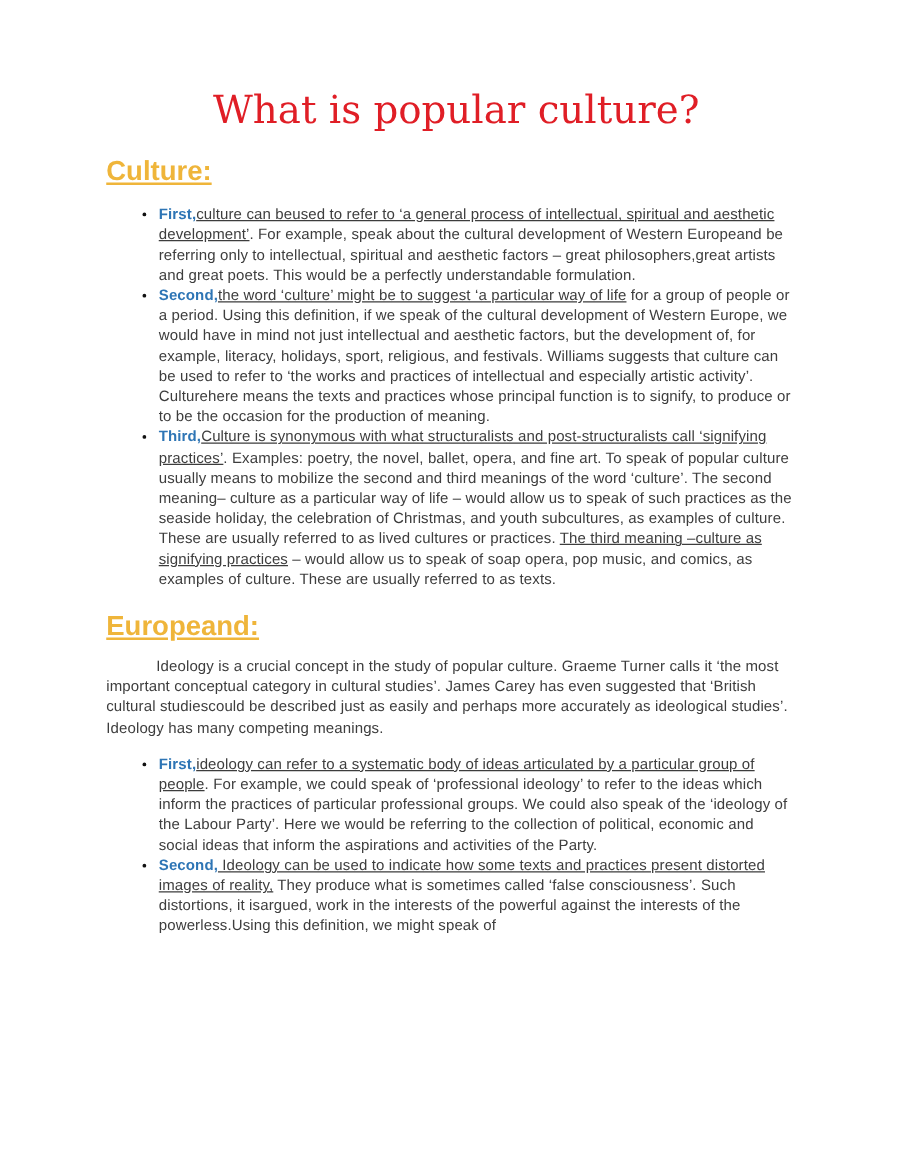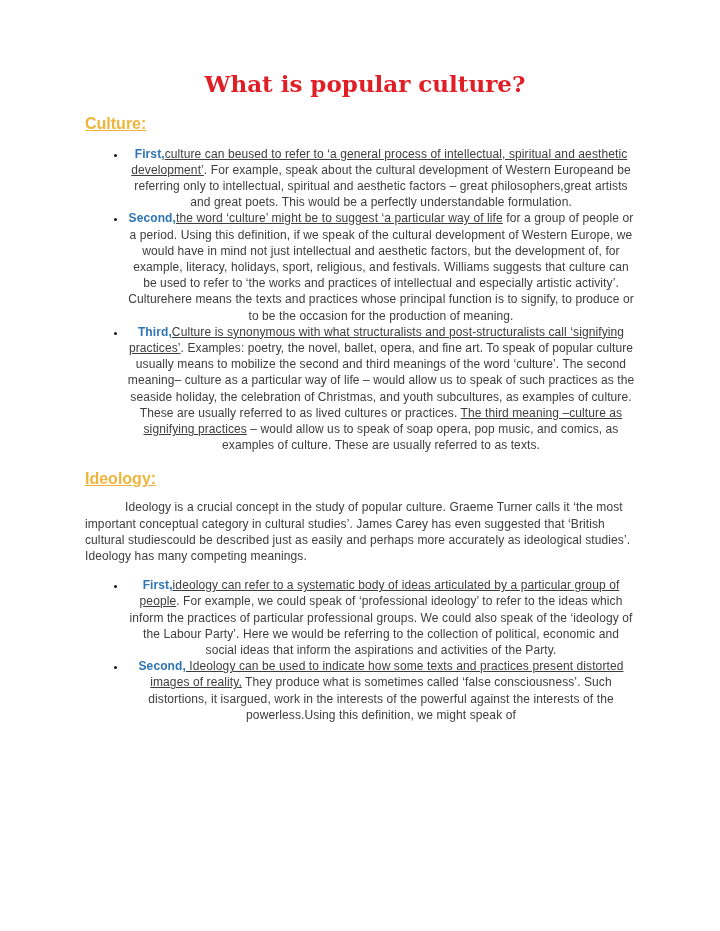--- a/index.html
+++ b/index.html
@@ -13,48 +13,47 @@
     height: 931px;
     margin: 0 auto;
     background: var(--page-bg, #ffffff);
     overflow: hidden;
     box-sizing: border-box;
     padding: 70px 85px 0 85px;
   }
   .title {
     margin: 0 0 0 10px;
     font-family: "DejaVu Serif", "Liberation Serif", serif;
-    font-weight: bold;
-    font-size: 23px;
+    font-weight: normal;
+    font-size: 31px;
     line-height: 1.2;
     text-align: center;
     color: var(--title, #e01e26);
   }
   h2.heading {
     margin: 17px 0 11px 0;
-    font-size: 16px;
+    font-size: 22px;
     font-weight: bold;
     color: var(--heading, #efb53a);
     text-decoration: underline;
   }
   .bodytext, li {
     font-size: 12px;
     line-height: 16.2px;
     color: var(--body, #3d3d3d);
     letter-spacing: 0.1px;
   }
   p.intro {
     margin: 0;
     text-indent: 40px;
   }
   ul.bullets {
     margin: 13px 0 0 0;
     padding: 0 0 0 42px;
     list-style: disc outside;
-    text-align: center;
   }
   ul.bullets li::marker { color: #111; font-size: 11px; }
   .kw {
     color: var(--keyword, #2e75b5);
     font-weight: bold;
   }
   .u { text-decoration: underline; }
   .hl {
     background: var(--highlight, #40dedd);
     color: #16163a;
@@ -72,21 +71,21 @@
   <section>
     <h2 class="heading">Culture:</h2>
     <ul class="bullets">
       <li><span class="kw">First,</span><span class="u">culture can beused to refer to ‘a general process of intellectual, spiritual and aesthetic development’</span><span>. For example, speak about the cultural development of Western Europeand be referring only to intellectual, spiritual and aesthetic factors – great philosophers,great artists and great poets. This would be a perfectly understandable formulation.</span></li>
       <li><span class="kw">Second,</span><span class="u">the word ‘culture’ might be to suggest ‘a particular way of life</span><span> for a group of people or a period. Using this definition, if we speak of the cultural development of Western Europe, we would have in mind not just intellectual and aesthetic factors, but the development of, for example, literacy, holidays, sport, religious, and festivals. Williams suggests that culture can be used to refer to ‘the works and practices of intellectual and especially artistic activity’. Culturehere means the texts and practices whose principal function is to signify, to produce or to be the occasion for the production of meaning.</span></li>
       <li><span class="kw">Third,</span><span class="u">Culture is synonymous with what structuralists and post-structuralists call ‘signifying practices’</span><span>. Examples: poetry, the novel, ballet, opera, and fine art. To speak of popular culture usually means to mobilize the second and third meanings of the word ‘culture’. The second meaning– culture as a particular way of life – would allow us to speak of such practices as the seaside holiday, the celebration of Christmas, and youth subcultures, as examples of culture. These are usually referred to as lived cultures or practices. </span><span class="u">The third meaning –culture as signifying practices</span><span> – would allow us to speak of soap opera, pop music, and comics, as examples of culture. These are usually referred to as texts.</span></li>
     </ul>
   </section>
 
   <section>
-    <h2 class="heading">Ideology:</h2>
+    <h2 class="heading">Europeand:</h2>
     <p class="intro bodytext"><span>Ideology is a crucial concept in the study of popular culture. Graeme Turner calls it ‘the most important conceptual category in cultural studies’. James Carey has even suggested that ‘British cultural studiescould be described just as easily and perhaps more accurately as ideological studies’. Ideology has many competing meanings.</span></p>
     <ul class="bullets">
       <li><span class="kw">First,</span><span class="u">ideology can refer to a systematic body of ideas articulated by a particular group of people</span><span>. For example, we could speak of ‘professional ideology’ to refer to the ideas which inform the practices of particular professional groups. We could also speak of the ‘ideology of the Labour Party’. Here we would be referring to the collection of political, economic and social ideas that inform the aspirations and activities of the Party.</span></li>
       <li><span class="kw">Second,</span><span class="u"> Ideology can be used to indicate how some texts and practices present distorted images of reality,</span><span> They produce what is sometimes called ‘false consciousness’. Such distortions, it isargued, work in the interests of the powerful against the interests of the powerless.Using this definition, we might speak of</span></li>
     </ul>
   </section>
 
 </div>
 
 </body></html>

